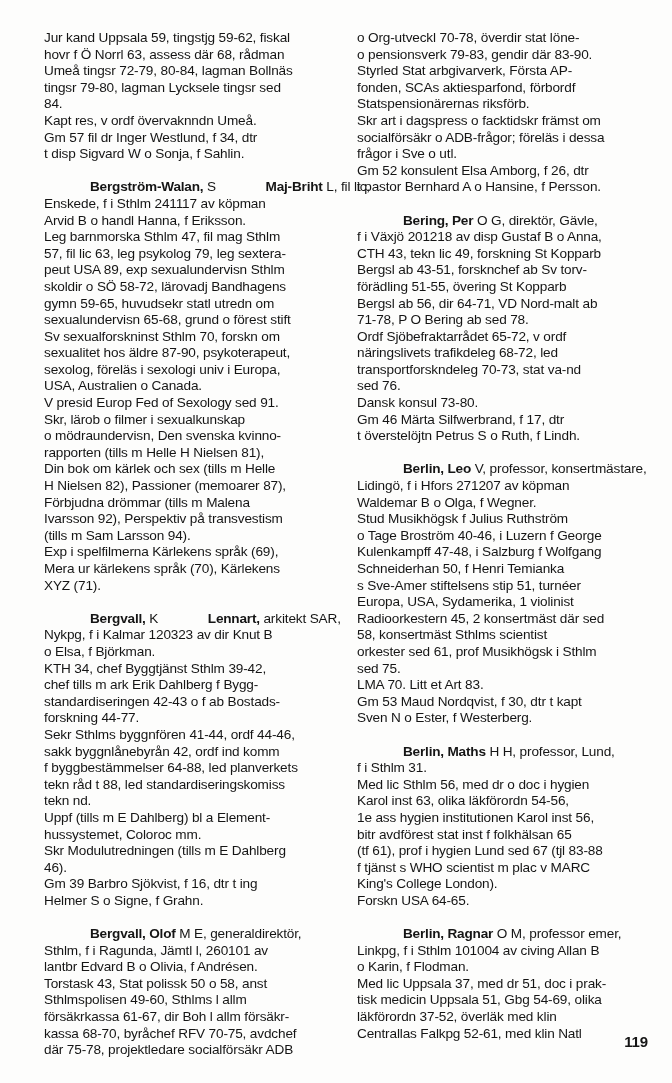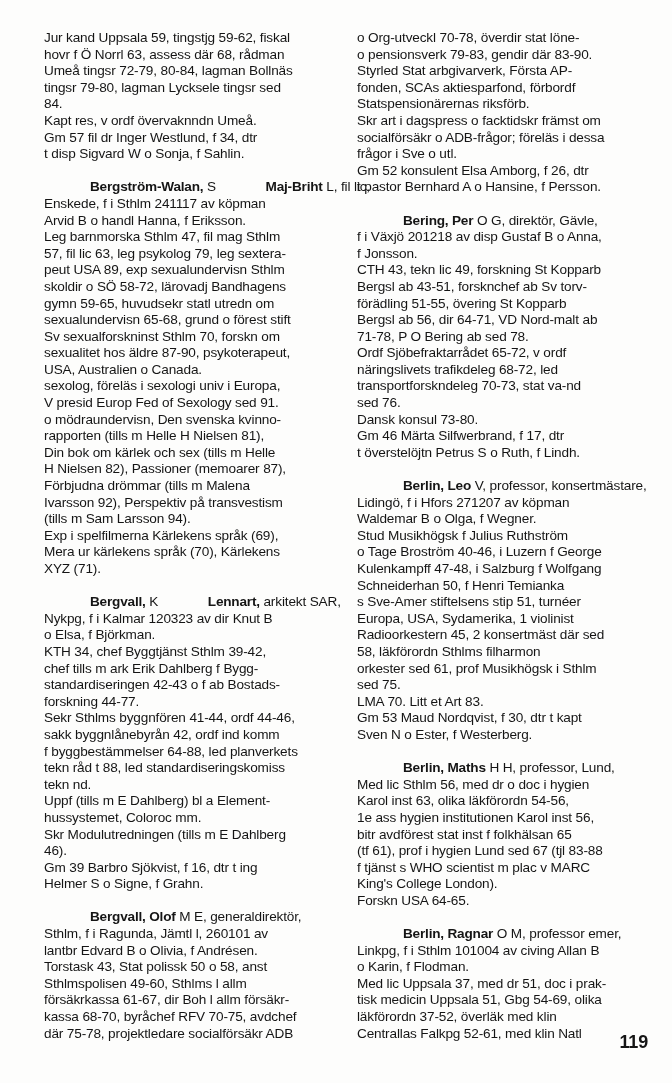--- a/index.html
+++ b/index.html
@@ -32,21 +32,21 @@
   }
   .block { margin: 0 0 16.6px 0; }
   .block:last-child { margin-bottom: 16px; }
   .line { white-space: nowrap; }
   .seg-bold { font-weight: bold; letter-spacing: -0.2px; padding-left: 46px; }
   .page-number {
     position: absolute;
     top: 1034px;
     right: 24px;
     font-weight: bold;
-    font-size: 18px;
+    font-size: 15px;
   }
 </style>
 </head>
 <body>
 
 <div class="page">
   <div class="columns">
     <div class="column" id="col-0">
         <div class="block">
           <div class="line"><span class="seg">Jur kand Uppsala 59, tingstjg 59-62, fiskal</span></div>
@@ -63,23 +63,24 @@
           <div class="line"><span class="seg">Enskede, f i Sthlm 241117 av köpman</span></div>
           <div class="line"><span class="seg">Arvid B o handl Hanna, f Eriksson.</span></div>
           <div class="line"><span class="seg">Leg barnmorska Sthlm 47, fil mag Sthlm</span></div>
           <div class="line"><span class="seg">57, fil lic 63, leg psykolog 79, leg sextera-</span></div>
           <div class="line"><span class="seg">peut USA 89, exp sexualundervisn Sthlm</span></div>
           <div class="line"><span class="seg">skoldir o SÖ 58-72, lärovadj Bandhagens</span></div>
           <div class="line"><span class="seg">gymn 59-65, huvudsekr statl utredn om</span></div>
           <div class="line"><span class="seg">sexualundervisn 65-68, grund o förest stift</span></div>
           <div class="line"><span class="seg">Sv sexualforskninst Sthlm 70, forskn om</span></div>
           <div class="line"><span class="seg">sexualitet hos äldre 87-90, psykoterapeut,</span></div>
+          <div class="line"><span class="seg">sexolog, föreläs i sexologi univ i Europa,</span></div>
           <div class="line"><span class="seg">USA, Australien o Canada.</span></div>
-          <div class="line"><span class="seg">sexolog, föreläs i sexologi univ i Europa,</span></div>
           <div class="line"><span class="seg">V presid Europ Fed of Sexology sed 91.</span></div>
+          <div class="line"><span class="seg">Skr, lärob o filmer i sexualkunskap</span></div>
           <div class="line"><span class="seg">o mödraundervisn, Den svenska kvinno-</span></div>
           <div class="line"><span class="seg">rapporten (tills m Helle H Nielsen 81),</span></div>
           <div class="line"><span class="seg">Din bok om kärlek och sex (tills m Helle</span></div>
           <div class="line"><span class="seg">H Nielsen 82), Passioner (memoarer 87),</span></div>
           <div class="line"><span class="seg">Förbjudna drömmar (tills m Malena</span></div>
           <div class="line"><span class="seg">Ivarsson 92), Perspektiv på transvestism</span></div>
           <div class="line"><span class="seg">(tills m Sam Larsson 94).</span></div>
           <div class="line"><span class="seg">Exp i spelfilmerna Kärlekens språk (69),</span></div>
           <div class="line"><span class="seg">Mera ur kärlekens språk (70), Kärlekens</span></div>
           <div class="line"><span class="seg">XYZ (71).</span></div>
@@ -124,21 +125,20 @@
           <div class="line"><span class="seg">Statspensionärernas riksförb.</span></div>
           <div class="line"><span class="seg">Skr art i dagspress o facktidskr främst om</span></div>
           <div class="line"><span class="seg">socialförsäkr o ADB-frågor; föreläs i dessa</span></div>
           <div class="line"><span class="seg">frågor i Sve o utl.</span></div>
           <div class="line"><span class="seg">Gm 52 konsulent Elsa Amborg, f 26, dtr</span></div>
           <div class="line"><span class="seg">t pastor Bernhard A o Hansine, f Persson.</span></div>
         </div>
         <div class="block">
           <div class="line"><span class="seg-bold">Bering, Per</span><span class="seg"> O G, direktör, Gävle,</span></div>
           <div class="line"><span class="seg">f i Växjö 201218 av disp Gustaf B o Anna,</span></div>
-          <div class="line"><span class="seg">f Jonsson.</span></div>
           <div class="line"><span class="seg">CTH 43, tekn lic 49, forskning St Kopparb</span></div>
           <div class="line"><span class="seg">Bergsl ab 43-51, forsknchef ab Sv torv-</span></div>
           <div class="line"><span class="seg">förädling 51-55, övering St Kopparb</span></div>
           <div class="line"><span class="seg">Bergsl ab 56, dir 64-71, VD Nord-malt ab</span></div>
           <div class="line"><span class="seg">71-78, P O Bering ab sed 78.</span></div>
           <div class="line"><span class="seg">Ordf Sjöbefraktarrådet 65-72, v ordf</span></div>
           <div class="line"><span class="seg">näringslivets trafikdeleg 68-72, led</span></div>
           <div class="line"><span class="seg">transportforskndeleg 70-73, stat va-nd</span></div>
           <div class="line"><span class="seg">sed 76.</span></div>
           <div class="line"><span class="seg">Dansk konsul 73-80.</span></div>
@@ -149,29 +149,30 @@
           <div class="line"><span class="seg-bold">Berlin, Leo</span><span class="seg"> V, professor, konsertmästare,</span></div>
           <div class="line"><span class="seg">Lidingö, f i Hfors 271207 av köpman</span></div>
           <div class="line"><span class="seg">Waldemar B o Olga, f Wegner.</span></div>
           <div class="line"><span class="seg">Stud Musikhögsk f Julius Ruthström</span></div>
           <div class="line"><span class="seg">o Tage Broström 40-46, i Luzern f George</span></div>
           <div class="line"><span class="seg">Kulenkampff 47-48, i Salzburg f Wolfgang</span></div>
           <div class="line"><span class="seg">Schneiderhan 50, f Henri Temianka</span></div>
           <div class="line"><span class="seg">s Sve-Amer stiftelsens stip 51, turnéer</span></div>
           <div class="line"><span class="seg">Europa, USA, Sydamerika, 1 violinist</span></div>
           <div class="line"><span class="seg">Radioorkestern 45, 2 konsertmäst där sed</span></div>
-          <div class="line"><span class="seg">58, läkförordn Sthlms filharmon</span></div>
+          <div class="line"><span class="seg">58, konsertmäst Sthlms scientist</span></div>
           <div class="line"><span class="seg">orkester sed 61, prof Musikhögsk i Sthlm</span></div>
           <div class="line"><span class="seg">sed 75.</span></div>
           <div class="line"><span class="seg">LMA 70. Litt et Art 83.</span></div>
           <div class="line"><span class="seg">Gm 53 Maud Nordqvist, f 30, dtr t kapt</span></div>
           <div class="line"><span class="seg">Sven N o Ester, f Westerberg.</span></div>
         </div>
         <div class="block">
           <div class="line"><span class="seg-bold">Berlin, Maths</span><span class="seg"> H H, professor, Lund,</span></div>
+          <div class="line"><span class="seg">f i Sthlm 31.</span></div>
           <div class="line"><span class="seg">Med lic Sthlm 56, med dr o doc i hygien</span></div>
           <div class="line"><span class="seg">Karol inst 63, olika läkförordn 54-56,</span></div>
           <div class="line"><span class="seg">1e ass hygien institutionen Karol inst 56,</span></div>
           <div class="line"><span class="seg">bitr avdförest stat inst f folkhälsan 65</span></div>
           <div class="line"><span class="seg">(tf 61), prof i hygien Lund sed 67 (tjl 83-88</span></div>
           <div class="line"><span class="seg">f tjänst s WHO scientist m plac v MARC</span></div>
           <div class="line"><span class="seg">King's College London).</span></div>
           <div class="line"><span class="seg">Forskn USA 64-65.</span></div>
         </div>
         <div class="block">

